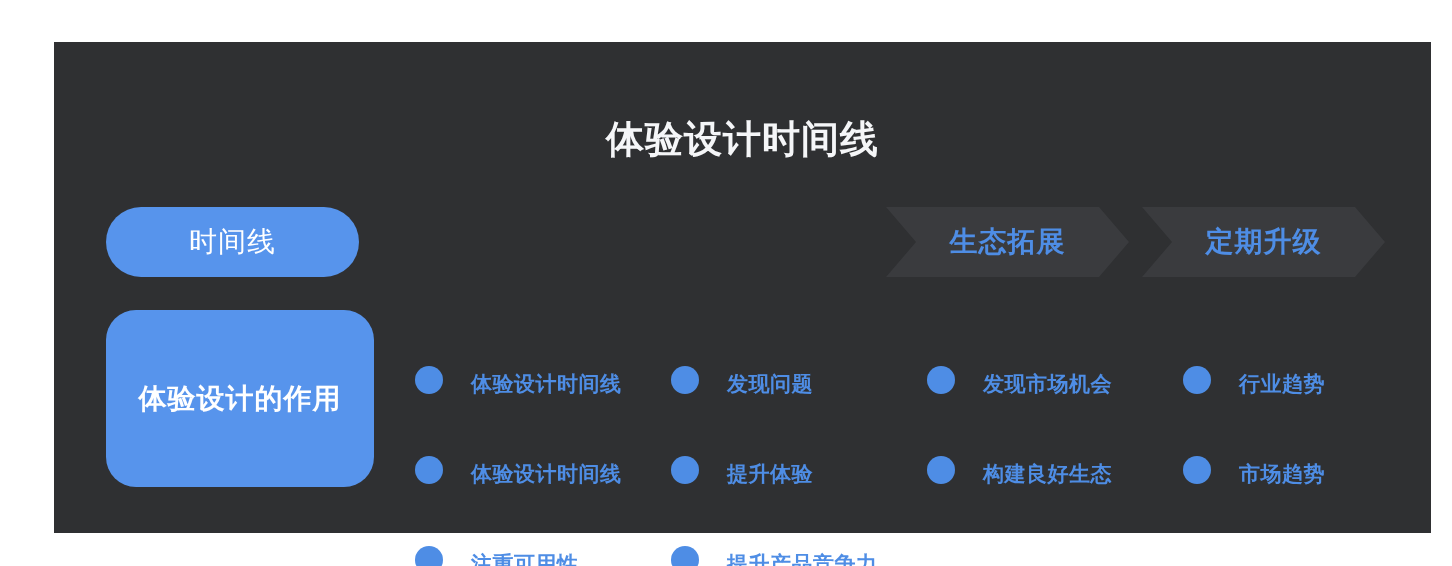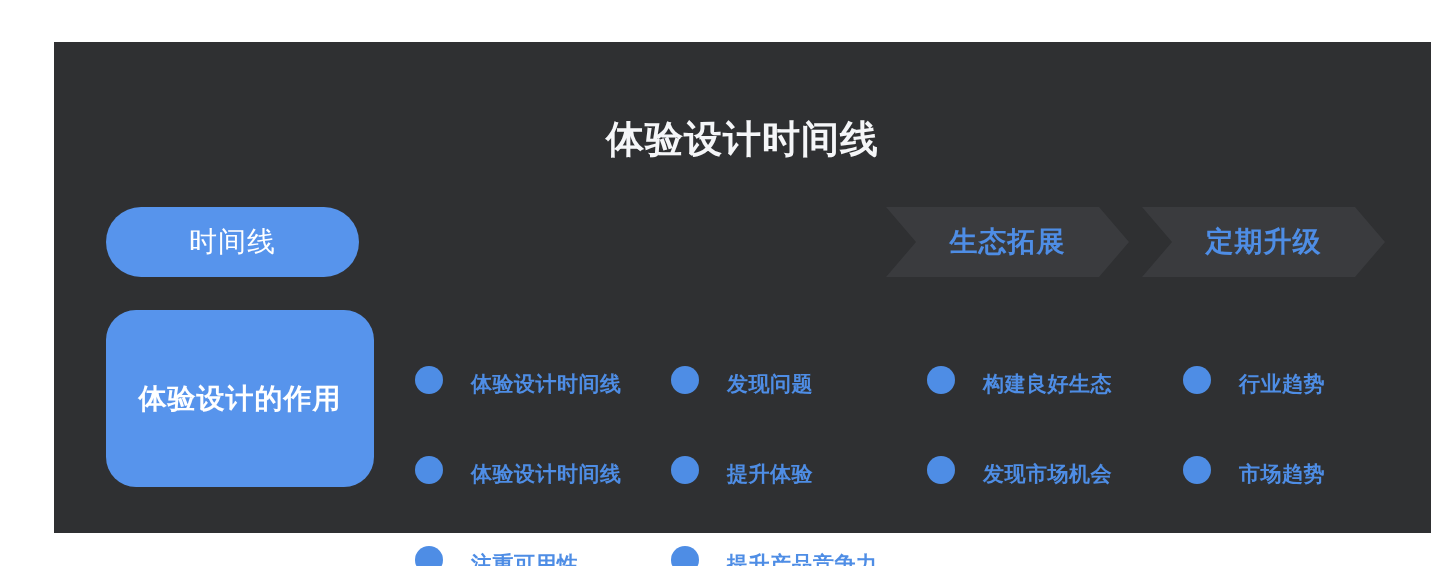--- a/index.html
+++ b/index.html
@@ -135,25 +135,25 @@
       </li>
     <li>
         <span class="dot"></span>
         <span>提升产品竞争力</span>
       </li>
   </ul>
 
   <ul class="points points-2">
     <li>
         <span class="dot"></span>
-        <span>构建良好生态</span>
+        <span>发现市场机会</span>
       </li>
     <li>
         <span class="dot"></span>
-        <span>发现市场机会</span>
+        <span>构建良好生态</span>
       </li>
   </ul>
 
   <ul class="points points-3">
     <li>
         <span class="dot"></span>
         <span>行业趋势</span>
       </li>
     <li>
         <span class="dot"></span>

